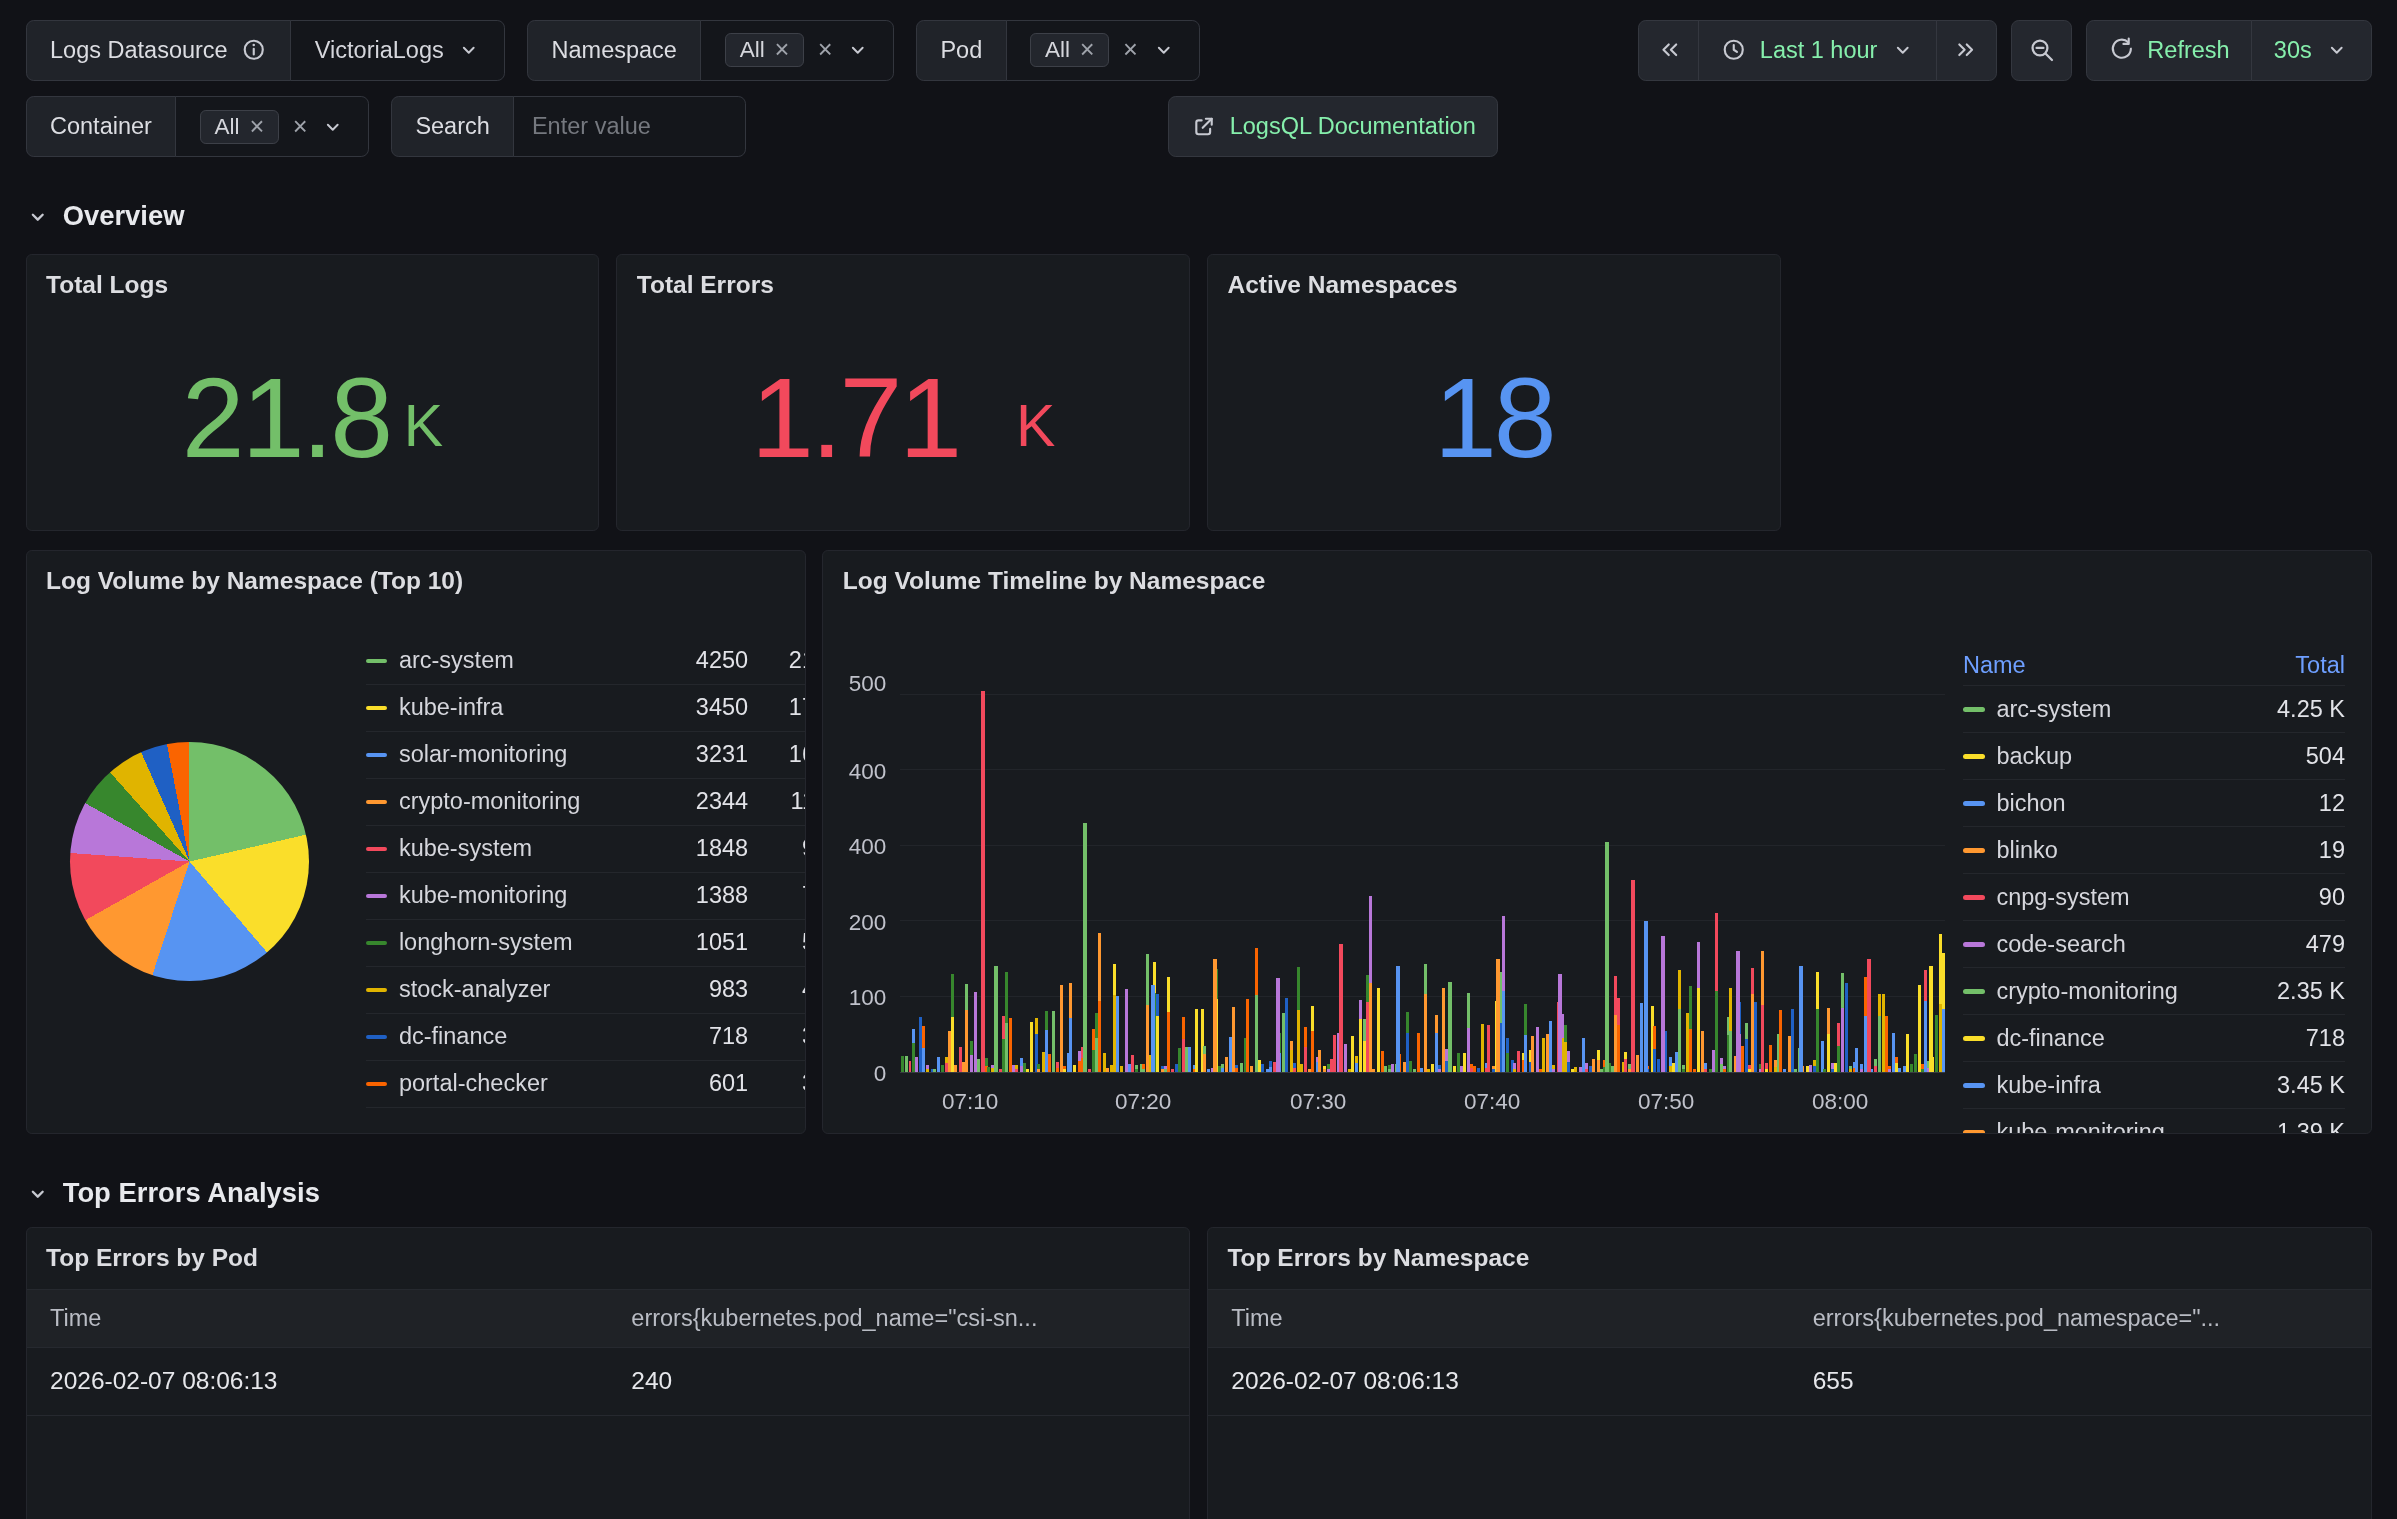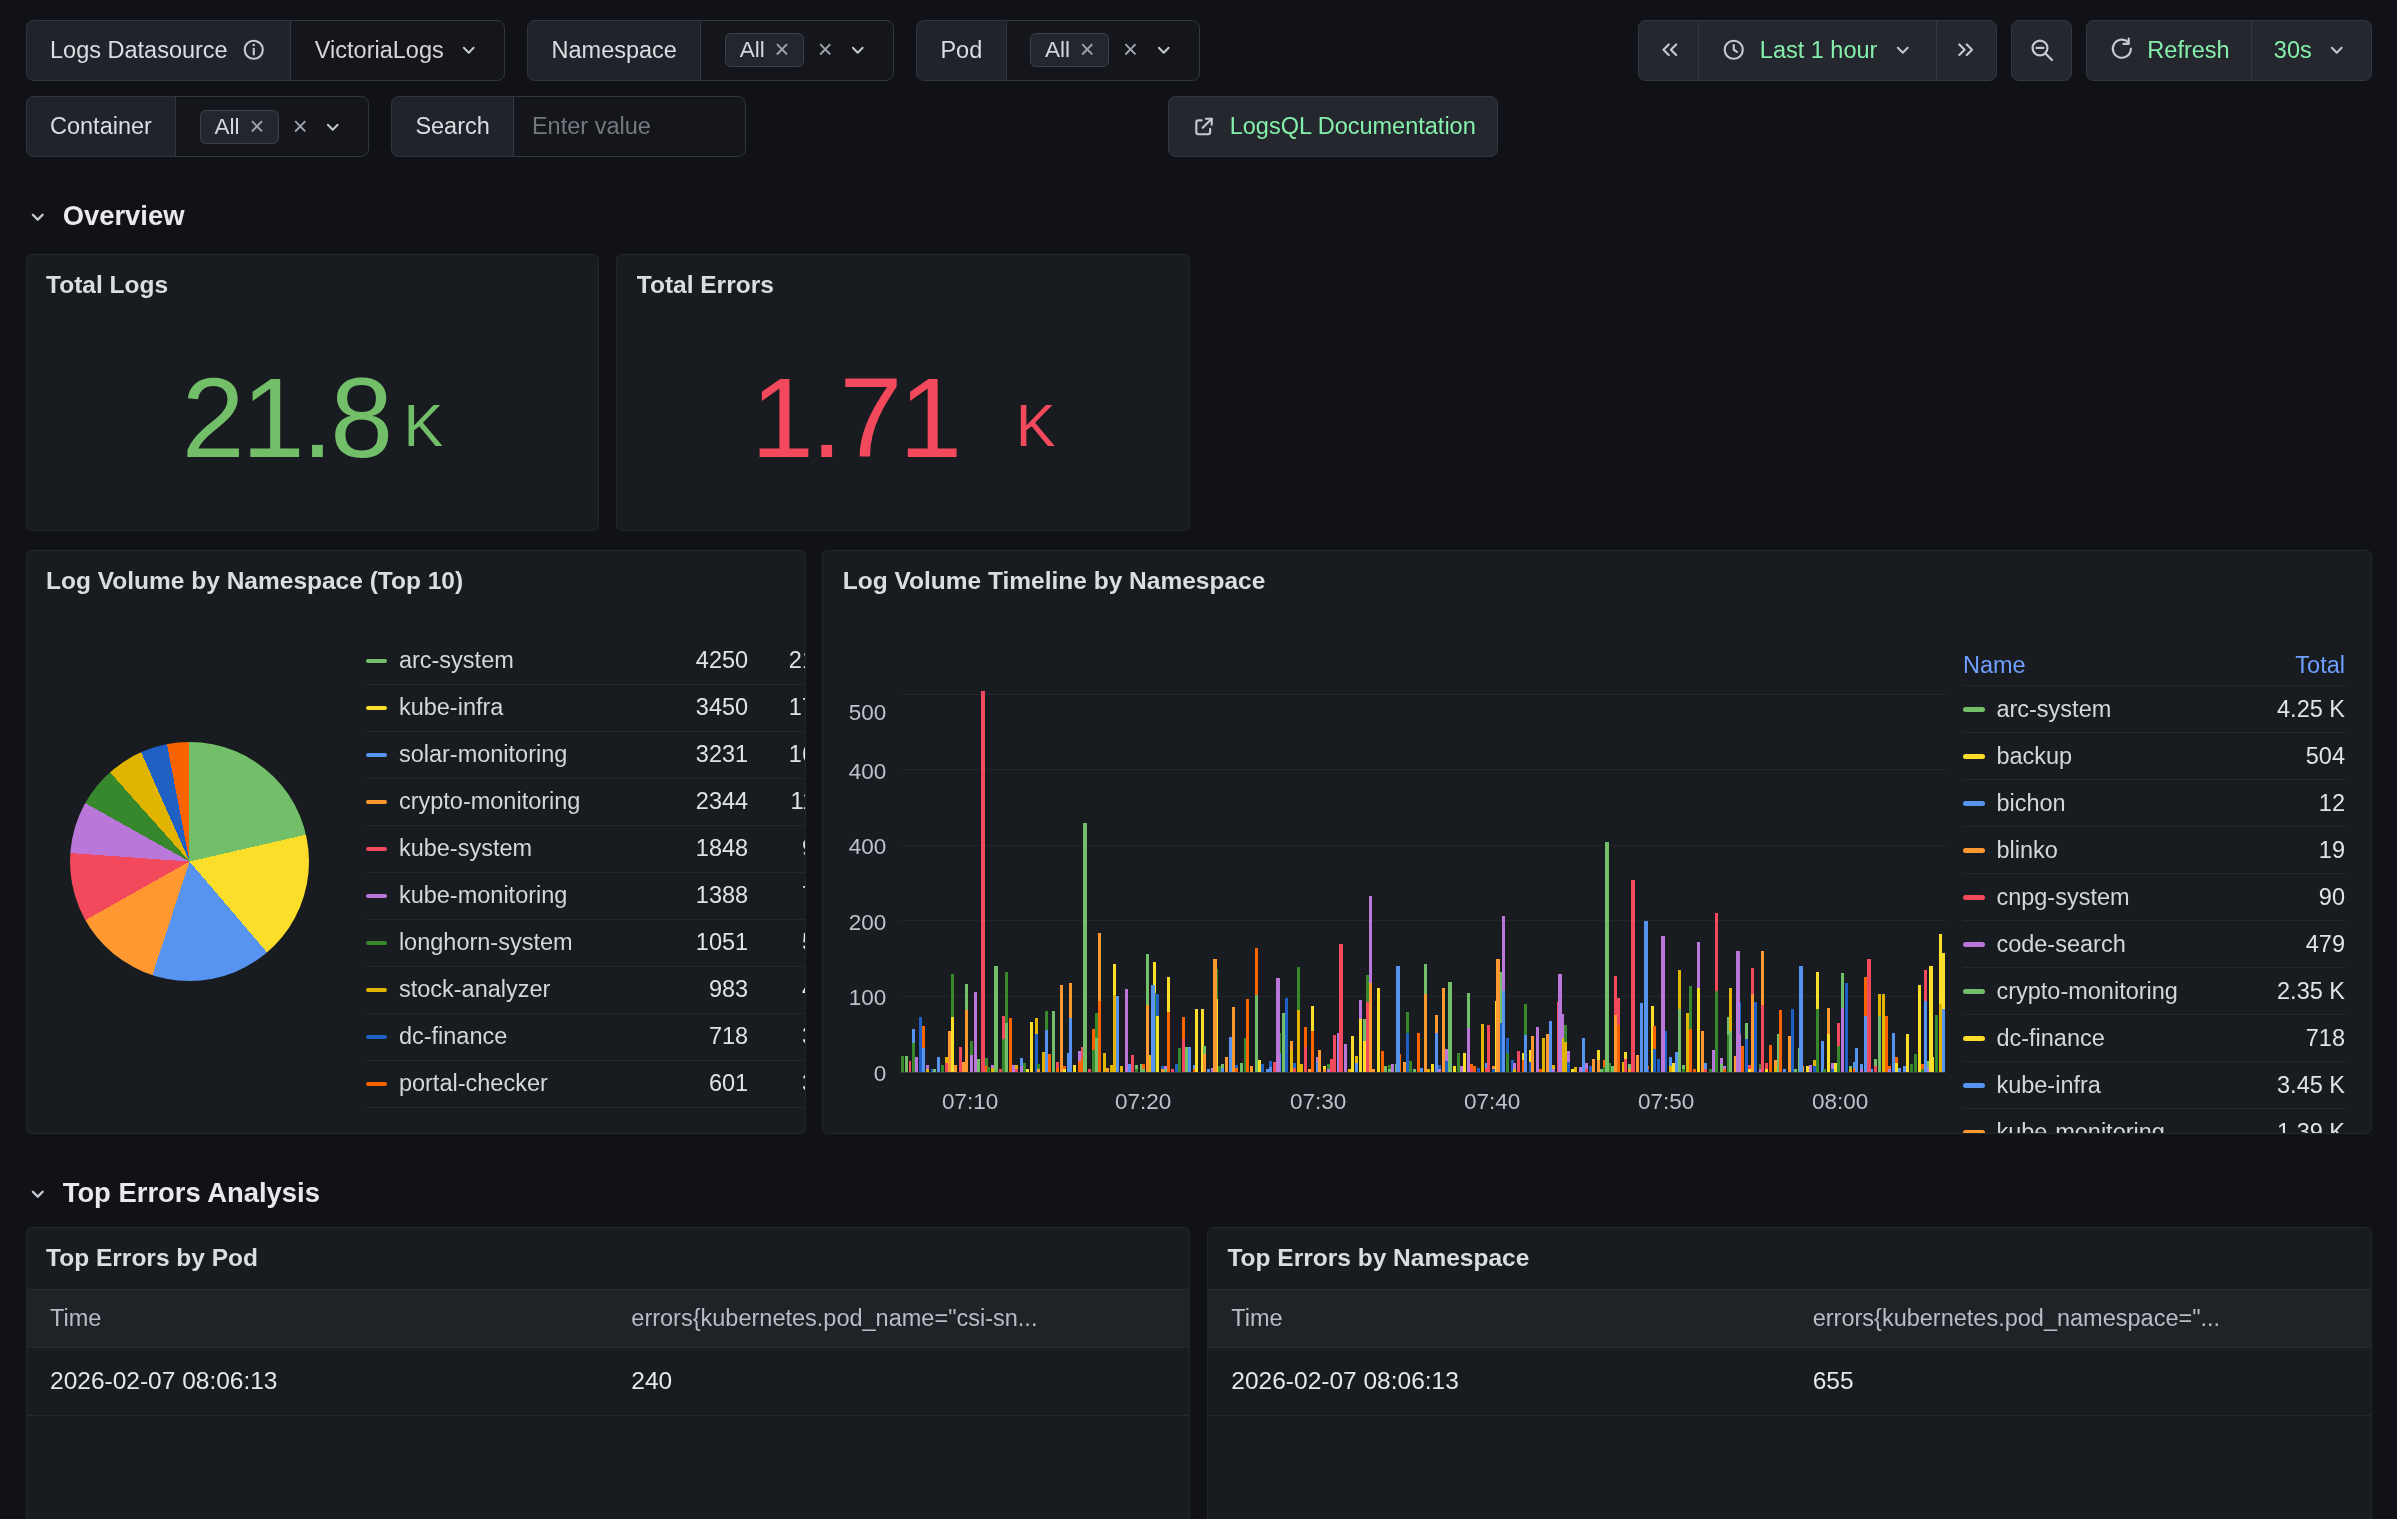--- a/index.html
+++ b/index.html
@@ -254,20 +254,26 @@
           <span class="stat-suffix">K</span>
         </div>
       </div>
       <div class="panel stat-panel">
         <div class="panel-title">Total Errors</div>
         <div class="stat-value" style="color: rgb(242, 73, 92); gap: 43px;">
           <span class="stat-num">1.71</span>
           <span class="stat-suffix">K</span>
         </div>
       </div>
+      <div class="panel stat-panel">
+        <div class="panel-title">Active Namespaces</div>
+        <div class="stat-value" style="color: rgb(87, 148, 242);">
+          <span class="stat-num">18</span>
+        </div>
+      </div>
     </div>
 
   <div class="mid-row">
 
     <div class="panel">
       <div class="panel-title">Log Volume by Namespace (Top 10)</div>
       <div class="pie-body">
         <div class="pie" id="pie" style="background: conic-gradient(rgb(115, 191, 105) 0deg, rgb(115, 191, 105) 77.02deg, rgb(250, 222, 42) 77.02deg, rgb(250, 222, 42) 139.55deg, rgb(87, 148, 242) 139.55deg, rgb(87, 148, 242) 198.11deg, rgb(255, 152, 48) 198.11deg, rgb(255, 152, 48) 240.59deg, rgb(242, 73, 92) 240.59deg, rgb(242, 73, 92) 274.08deg, rgb(184, 119, 217) 274.08deg, rgb(184, 119, 217) 299.23deg, rgb(55, 135, 45) 299.23deg, rgb(55, 135, 45) 318.28deg, rgb(224, 180, 0) 318.28deg, rgb(224, 180, 0) 336.1deg, rgb(31, 96, 196) 336.1deg, rgb(31, 96, 196) 349.11deg, rgb(250, 100, 0) 349.11deg, rgb(250, 100, 0) 360deg);"></div>
         <div class="pie-rows" id="pieLegend">
             <div class="pie-row">
@@ -335,21 +341,21 @@
     </div>
 
     <div class="panel tl-panel">
       <div class="panel-title">Log Volume Timeline by Namespace</div>
       <div class="tl-ylabels" id="tlY">
           <div class="ylab" style="bottom: -13.7px;">0</div>
           <div class="ylab" style="bottom: 62px;">100</div>
           <div class="ylab" style="bottom: 137px;">200</div>
           <div class="ylab" style="bottom: 213px;">400</div>
           <div class="ylab" style="bottom: 288px;">400</div>
-          <div class="ylab" style="bottom: 347px;">500</div>
+          <div class="ylab" style="bottom: 376px;">500</div>
         </div>
       <div class="tl-plot" id="tlPlot">
           <div class="gridline" style="bottom: 75px;"></div>
           <div class="gridline" style="bottom: 151px;"></div>
           <div class="gridline" style="bottom: 226px;"></div>
           <div class="gridline" style="bottom: 302px;"></div>
           <div class="gridline" style="bottom: 377px;"></div>
           <div class="bar" style="left: 1px; bottom: 0px; height: 16px; width: 2.9px; background: rgb(55, 135, 45);"></div>
           <div class="bar" style="left: 5.3px; bottom: 0px; height: 16.6px; width: 2.9px; background: rgb(115, 191, 105);"></div>
           <div class="bar" style="left: 8.4px; bottom: 0px; height: 11px; width: 2.9px; background: rgb(242, 73, 92);"></div>

